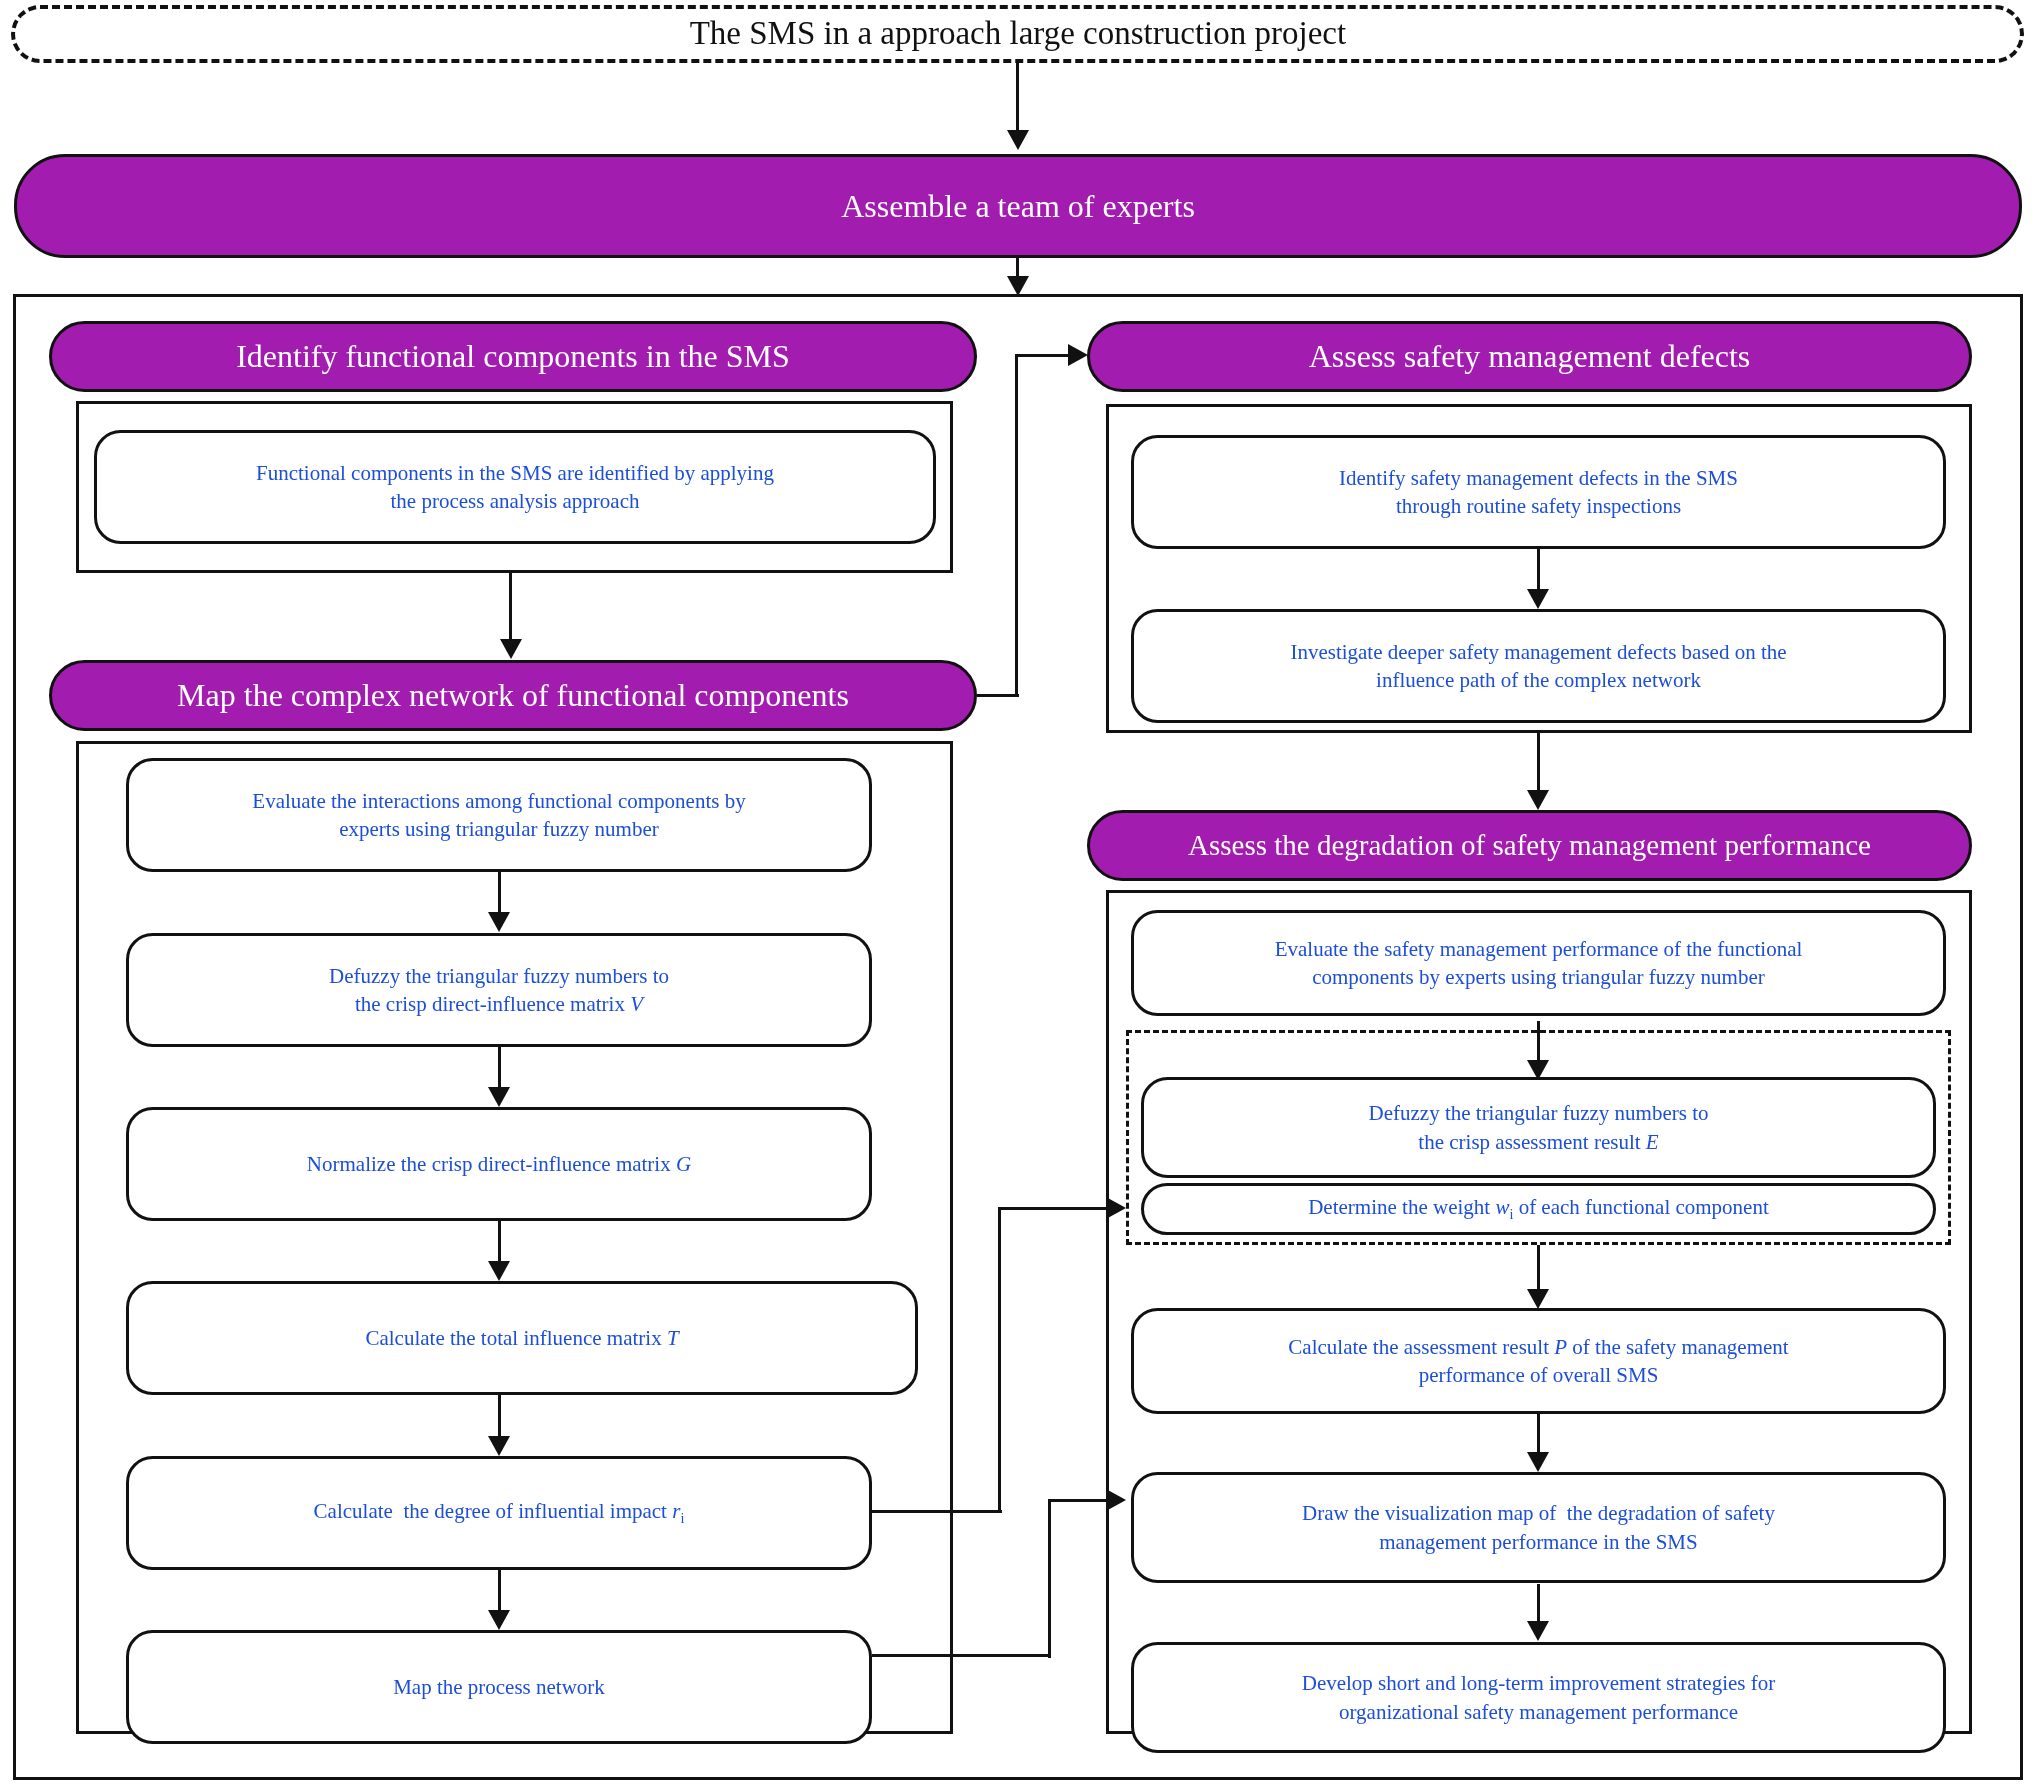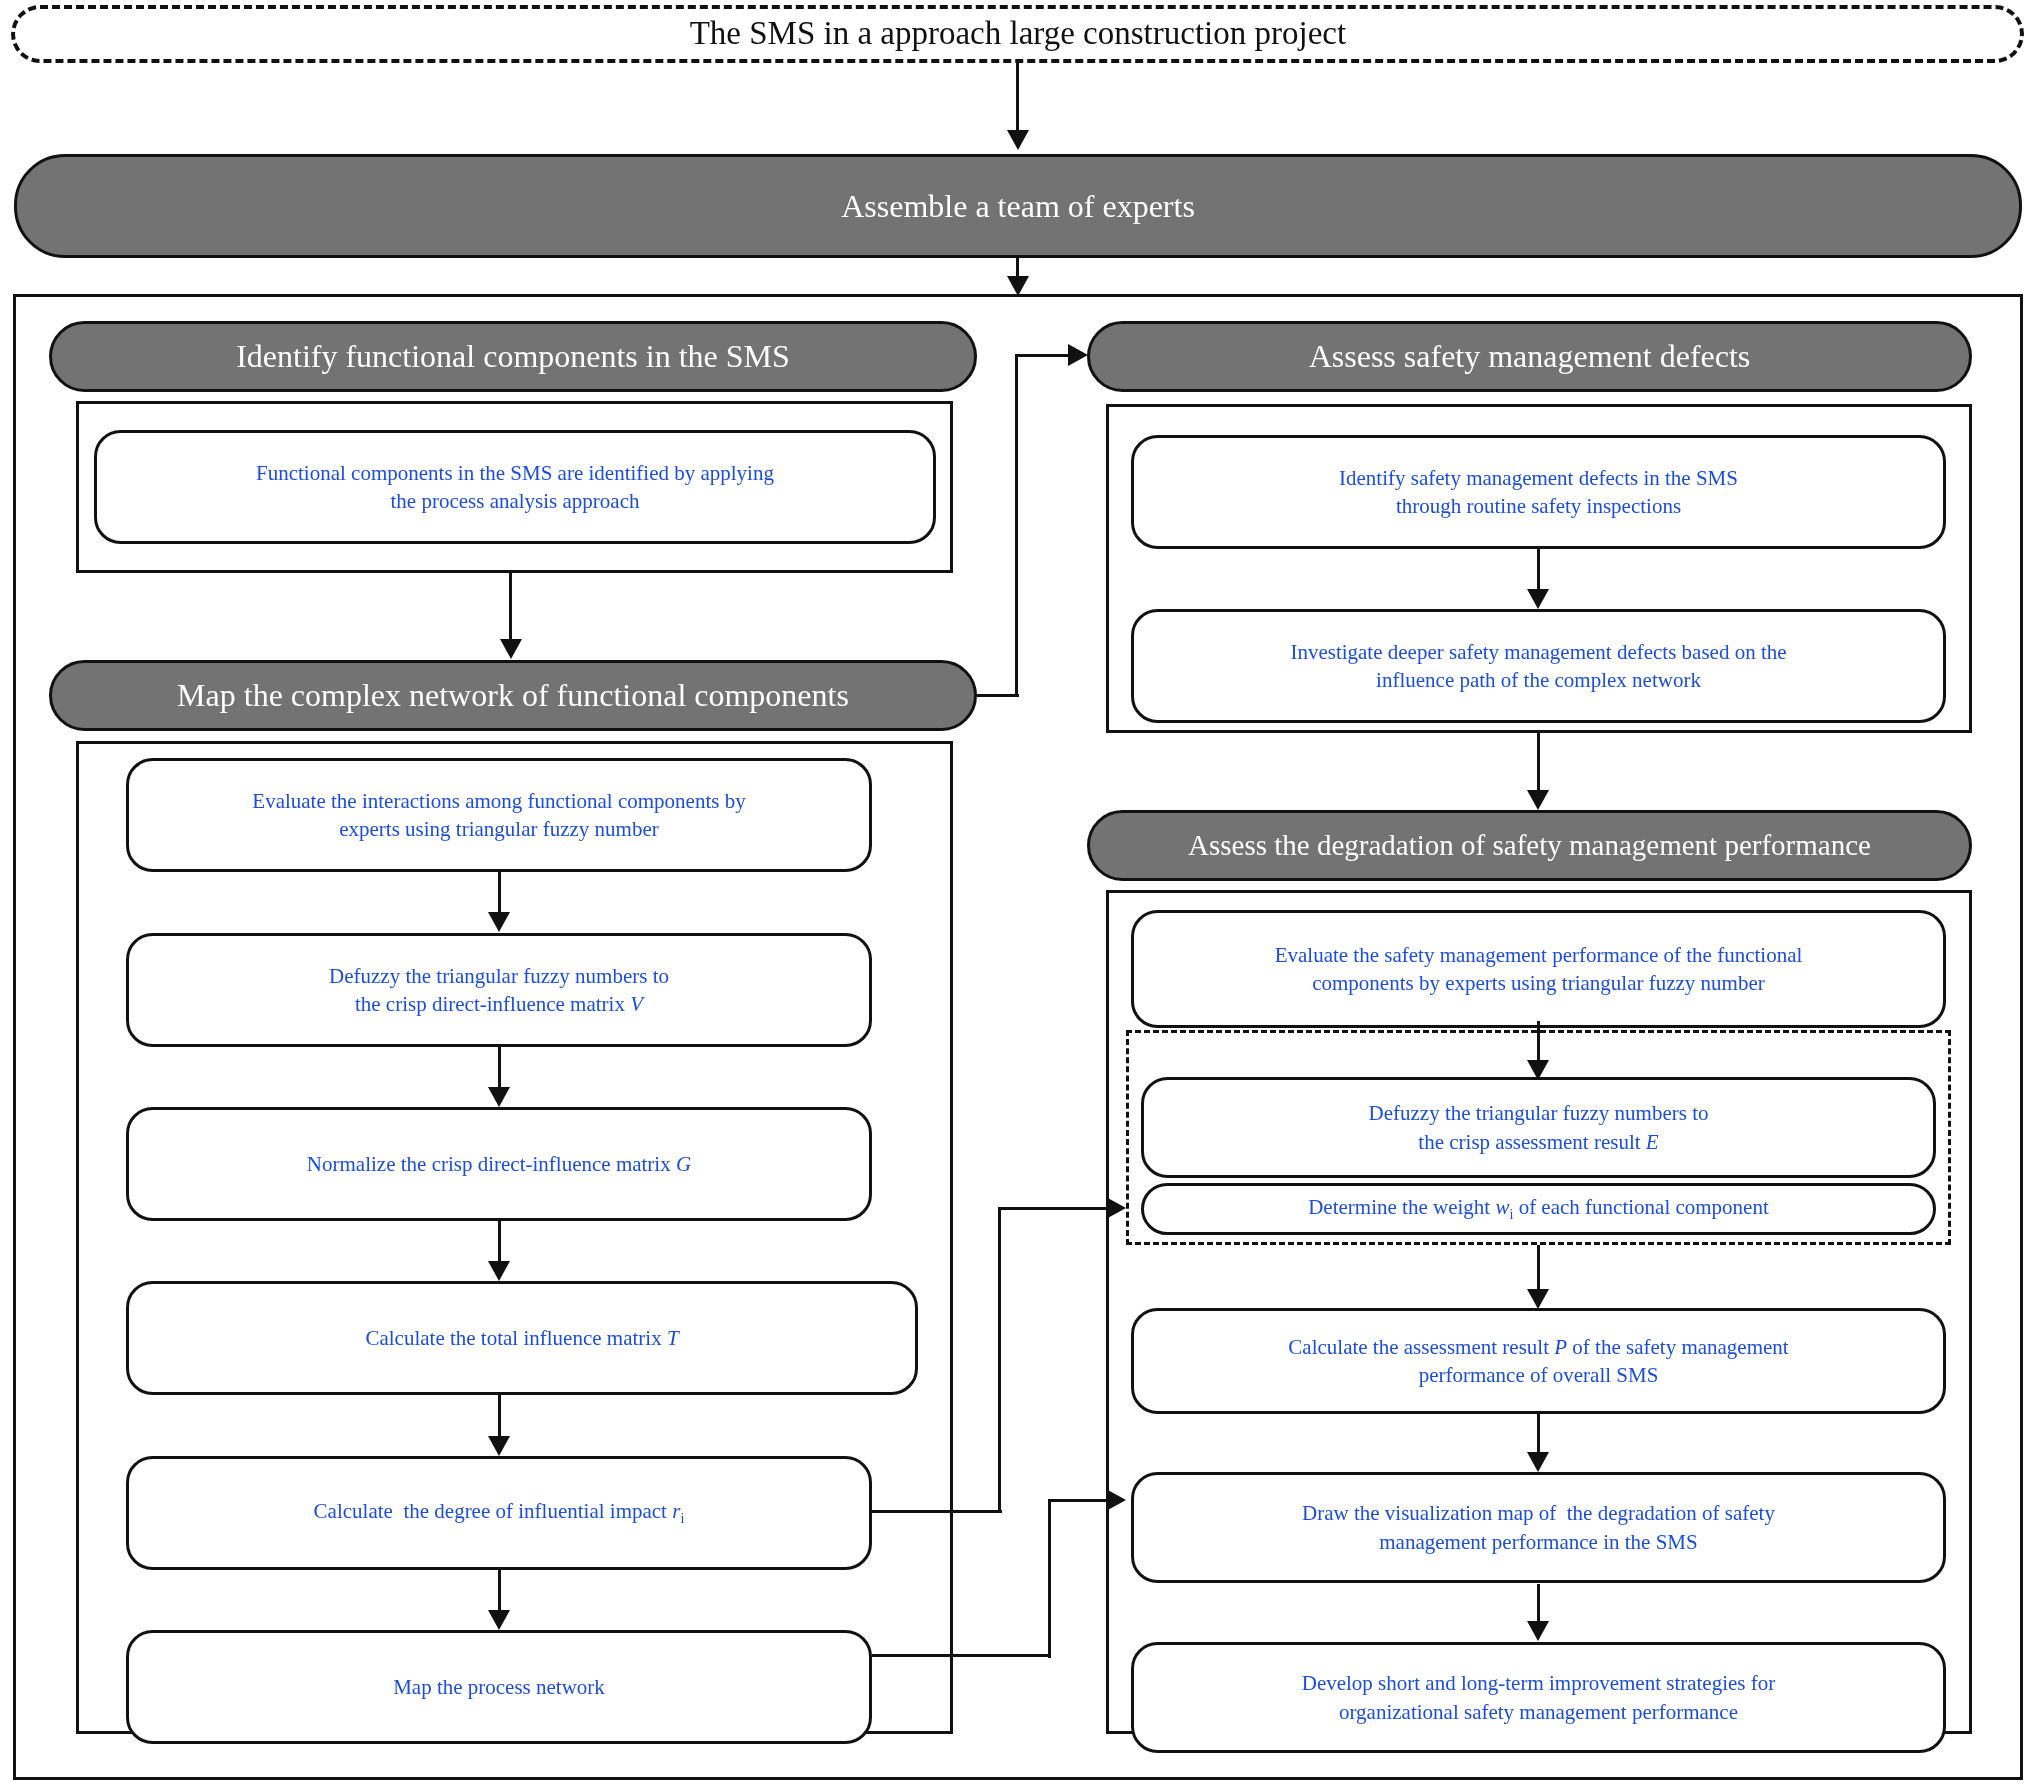--- a/index.html
+++ b/index.html
@@ -35,21 +35,21 @@
   }
   .dashed-node .label {
     font-size: 33px;
     line-height: 1.25;
     color: #111111;
     padding: 0 25px;
   }
 
   
   .gray-bar {
-    background: #737373;
+    background: #a21caf;
     border: 3.2px solid #111111;
     border-radius: 51px;
     display: flex;
     align-items: center;
     justify-content: center;
     text-align: center;
   }
   .gray-bar .label {
     color: #ffffff;
     font-size: 32px;
@@ -225,21 +225,21 @@
 
   <div class="abs vline" style="left:1537px; top:733px; height:63px;"></div>
   <div class="abs arrow-down" style="left:1527px; top:790px;"></div>
 
   <div class="abs gray-bar small" style="left:1087px; top:810px; width:885px; height:71px;">
     <span class="label">Assess the degradation of safety management performance</span>
   </div>
 
   <div class="abs panel" style="left:1106px; top:890px; width:866px; height:844px;"></div>
 
-  <div class="abs proc" style="left:1131px; top:910px; width:815px; height:118px;">
+  <div class="abs proc" style="left:1131px; top:910px; width:815px; height:106px;">
     <span class="label">
       Evaluate the safety management performance of the functional<br>components by experts using triangular fuzzy number
     </span>
   </div>
   <div class="abs vline" style="left:1537px; top:1021px; height:44px;"></div>
   <div class="abs arrow-down" style="left:1527px; top:1060px;"></div>
 
   <div class="abs dashed-group" style="left:1126px; top:1030px; width:825px; height:215px;"></div>
 
   <div class="abs proc" style="left:1141px; top:1077px; width:795px; height:101px;">

